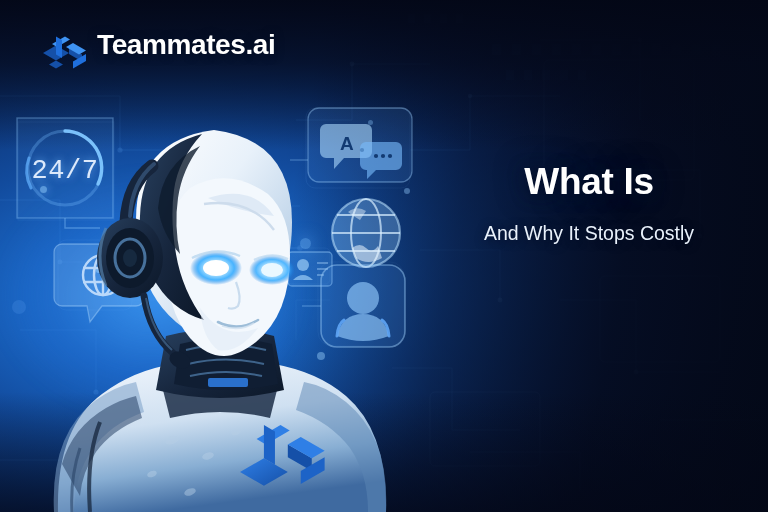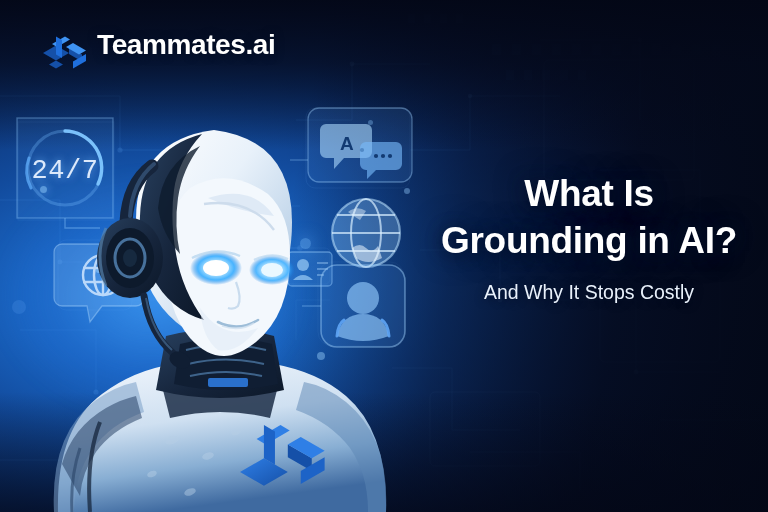--- a/index.html
+++ b/index.html
@@ -51,21 +51,21 @@
   
   .robot{position:absolute;left:40px;top:92px;width:360px;height:420px;}
   .robot svg{display:block;overflow:visible;}
 
   
   .copy{position:absolute;left:424px;top:158px;width:330px;text-align:center;}
   .headline{
     color:#ffffff;font-size:37px;line-height:47px;font-weight:bold;
     letter-spacing:-.3px;
     text-shadow:0 2px 16px rgba(4,12,34,.85), 0 0 30px rgba(10,30,70,.6);
-    margin:12px;
+    margin:0;
   }
   .subline{
     margin:13px 0 0 0;color:#e9f1fb;font-size:19.5px;line-height:31px;font-weight:400;
     text-shadow:0 1px 10px rgba(4,12,34,.8);
   }
 
   
   .logo{position:absolute;left:40px;top:29px;display:flex;align-items:flex-start;gap:11px;}
   .logo .wordmark{
     color:#fff;font-size:28px;font-weight:bold;letter-spacing:-.4px;
@@ -362,20 +362,19 @@
         <path d="M72 47 l26 -15 l0 14 l-26 15 z" fill="#1f6fdd" transform="translate(-6,18)"></path>
         <path d="M32 63 l14 8 l-14 8 l-14 -8 z" fill="#1550a8"></path>
       </svg>
     </span>
     <span class="wordmark">Teammates.ai</span>
   </div>
 
   <div class="copy">
     <h1 class="headline">
       <span>What Is</span><br>
-      <span>Grounding in AI?</span>
     </h1>
     <p class="subline">
       <span>And Why It Stops Costly</span><br>
     </p>
   </div>
 
 </div>
 
 </body></html>

